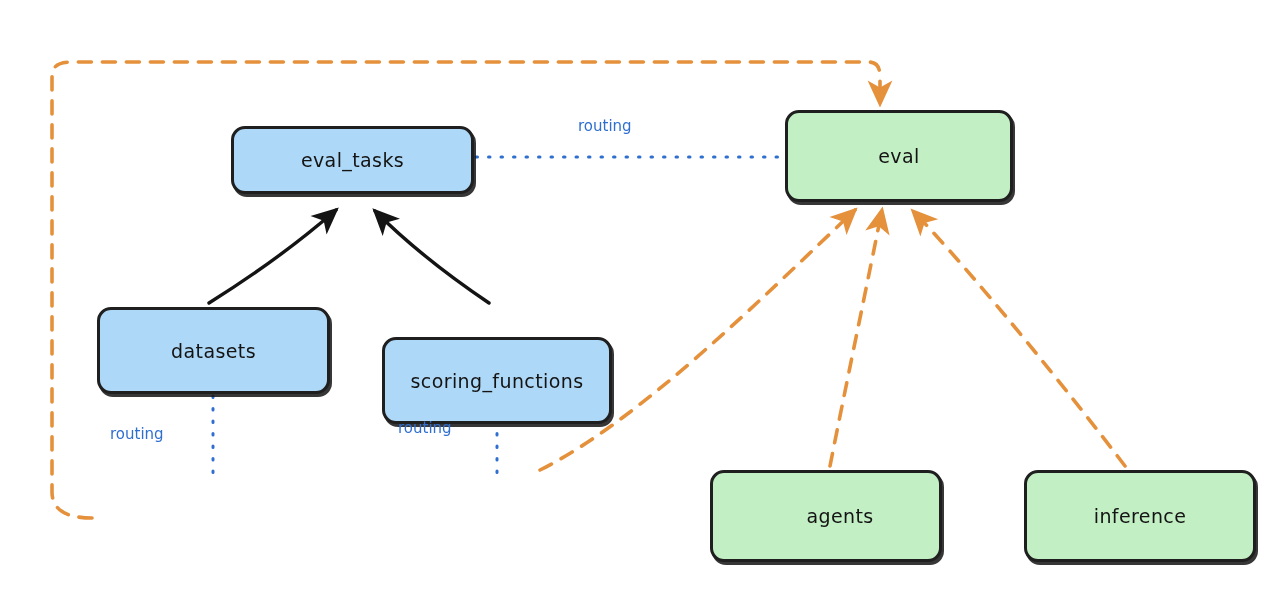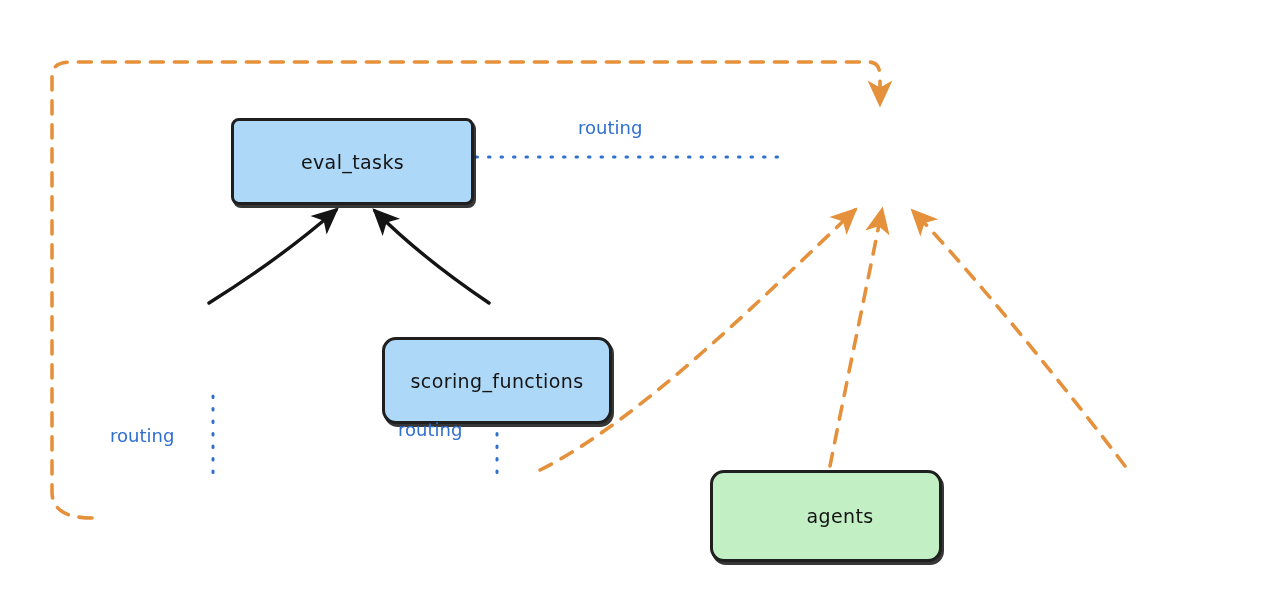--- a/index.html
+++ b/index.html
@@ -40,21 +40,21 @@
     font-family: "DejaVu Sans", sans-serif;
     font-size: 19px;
     color: #141414;
     letter-spacing: 0.4px;
     white-space: nowrap;
     user-select: none;
   }
   .edge-label {
     position: absolute;
     font-family: "DejaVu Sans", sans-serif;
-    font-size: 18px;
+    font-size: 15px;
     color: #2f6fd0;
     white-space: nowrap;
     user-select: none;
   }
 </style>
 </head>
 <body>
 
 <div id="canvas">
 
@@ -93,34 +93,43 @@
       <path d="M540,470 C 640,420 760,300 855,210" fill="none" stroke="#e5913c" stroke-width="3.6" stroke-linecap="round" stroke-dasharray="13 11" marker-end="url(#arrow-orange)"></path>
     </g>
     <g>
       <path d="M830,466 C 845,390 868,280 882,210" fill="none" stroke="#e5913c" stroke-width="3.6" stroke-linecap="round" stroke-dasharray="13 11" marker-end="url(#arrow-orange)"></path>
     </g>
     <g>
       <path d="M1125,466 C 1075,400 975,275 913,211" fill="none" stroke="#e5913c" stroke-width="3.6" stroke-linecap="round" stroke-dasharray="13 11" marker-end="url(#arrow-orange)"></path>
     </g>
   </svg>
 
-  <div class="node blue" style="left:231px; top:118px; width:243px; height:87px;border-radius:8px;">
+  <div class="node blue" style="left:231px; top:126px; width:243px; height:68px;">
     <span class="node-label">eval_tasks</span>
   </div>
 
+  <div class="node green" style="left:785px; top:110px; width:228px; height:92px;">
+    <span class="node-label">eval</span>
+  </div>
 
+  <div class="node blue" style="left:97px; top:307px; width:233px; height:87px;">
+    <span class="node-label">datasets</span>
+  </div>
 
   <div class="node blue" style="left:382px; top:307px; width:230px; height:87px;margin-top:30px;">
     <span class="node-label">scoring_functions</span>
   </div>
 
 
 
   <div class="node green" style="left:710px; top:470px; width:232px; height:92px;padding-left:28px;">
     <span class="node-label">agents</span>
   </div>
 
+  <div class="node green" style="left:1024px; top:470px; width:232px; height:92px;">
+    <span class="node-label">inference</span>
+  </div>
 
   <div class="edge-label" style="left:578px; top:117px;">routing</div>
   <div class="edge-label" style="left:110px; top:425px;">routing</div>
   <div class="edge-label" style="left:398px; top:419px;">routing</div>
 
 </div>
 
 </body></html>

